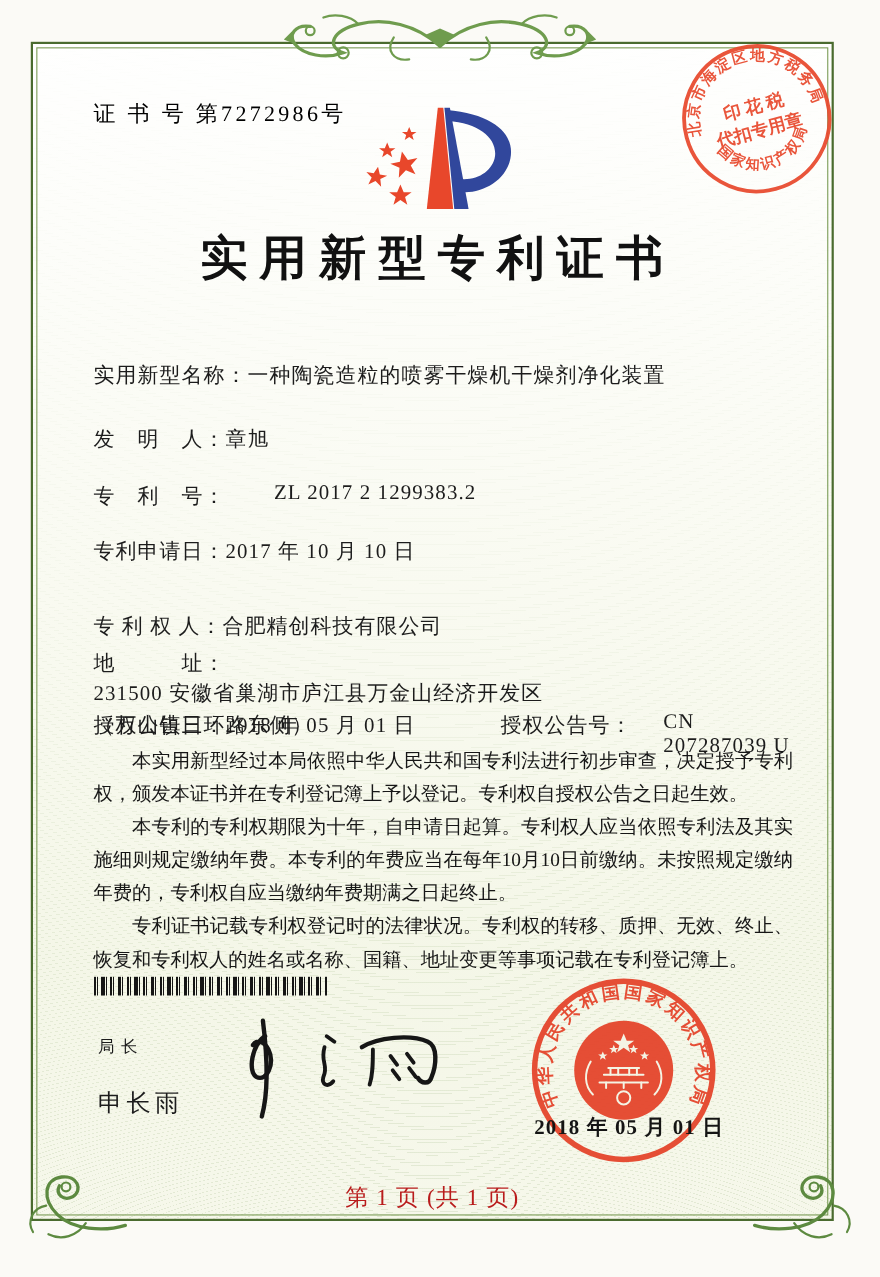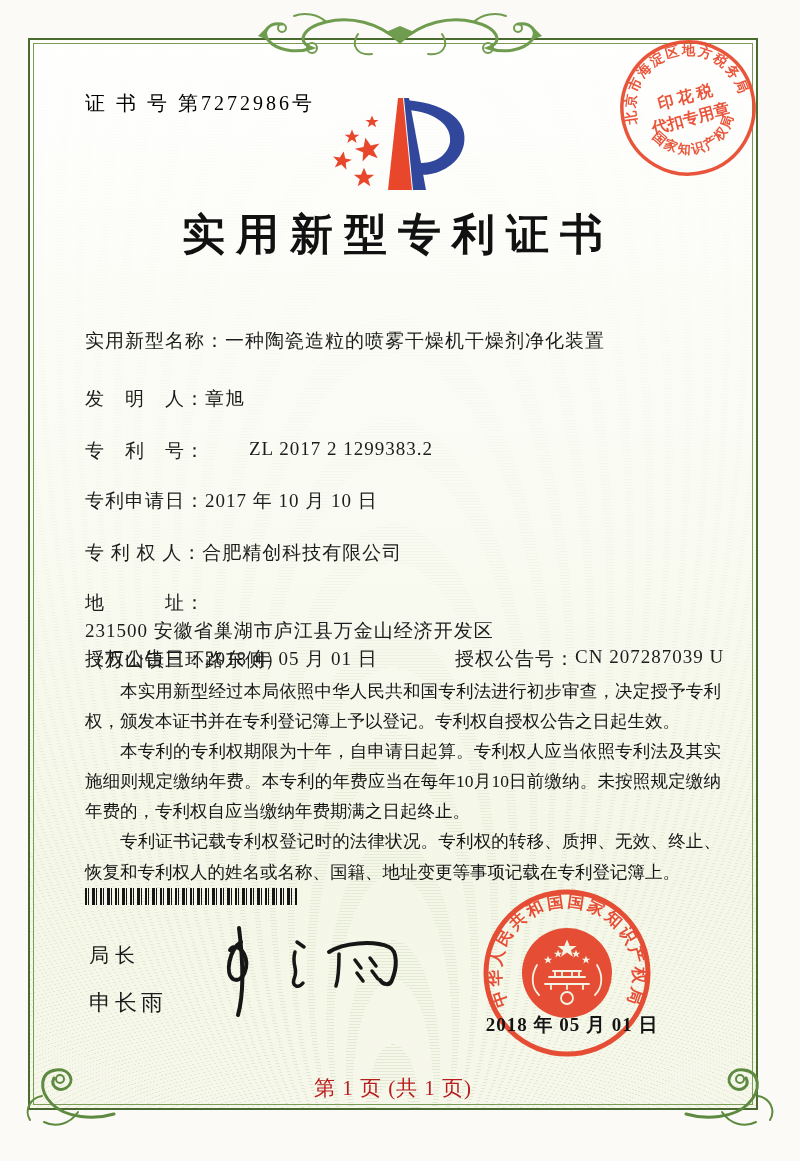--- a/index.html
+++ b/index.html
@@ -43,42 +43,42 @@
   }
 
   .fields { position:absolute; left:85px; top:328px; width:640px; font-size:19px; }
   .field-row { position:absolute; left:0; display:flex;justify-content:flex-end; }
   .field-label { white-space:pre; letter-spacing:1px; }
   .field-value { letter-spacing:1px; }
   .row-0 { top:0; }
   .row-1 { top:58px; }
   .row-2 { top:110px;gap:44px; }
   .row-3 { top:160px; }
-  .row-4 { top:212px; }
+  .row-4 { top:228px; }
   .row-5 { top:262px;flex-direction:column; }
   .row-5 .field-value { max-width:440px; line-height:1.55; }
   .row-6 { top:318px; }
-  .row-7 { top:318px; left:370px; }
+  .row-7 { top:318px; left:370px;gap:28px; }
 
   .paragraphs {
     position:absolute; left:85px; top:676px; width:636px;
     font-size:17.5px; line-height:1.72; text-align:justify; color:#161616;
   }
   .paragraphs p { text-indent:2em; margin:0; }
 
   .barcode {
     position:absolute; left:85px; top:888px; width:213px; height:17px;
     background:repeating-linear-gradient(90deg,
       #151515 0 2px, rgba(0,0,0,0) 2px 3px,
       #151515 3px 4px, rgba(0,0,0,0) 4px 7px,
       #151515 7px 10px, rgba(0,0,0,0) 10px 11px,
       #151515 11px 12px, rgba(0,0,0,0) 12px 15px);
   }
 
-  .signer-title { position:absolute; left:89px; top:942px; font-size:20px; letter-spacing:6px; }
+  .signer-title { position:absolute; left:89px; top:942px; font-size:15px; letter-spacing:6px; }
   .signer-name  { position:absolute; left:89px; top:988px; font-size:22px; letter-spacing:4px; }
   .signature-svg { position:absolute; left:205px; top:922px; }
 
   .seal-svg { position:absolute; left:477px; top:883px; opacity:.95; }
   .seal-date {
     position:absolute; left:467px; top:1012px; width:210px; text-align:center;
     font-size:19px; letter-spacing:1px; color:#141414; font-weight:bold;
   }
 
   .tax-stamp-svg { position:absolute; left:612px; top:32px; opacity:.93; }

